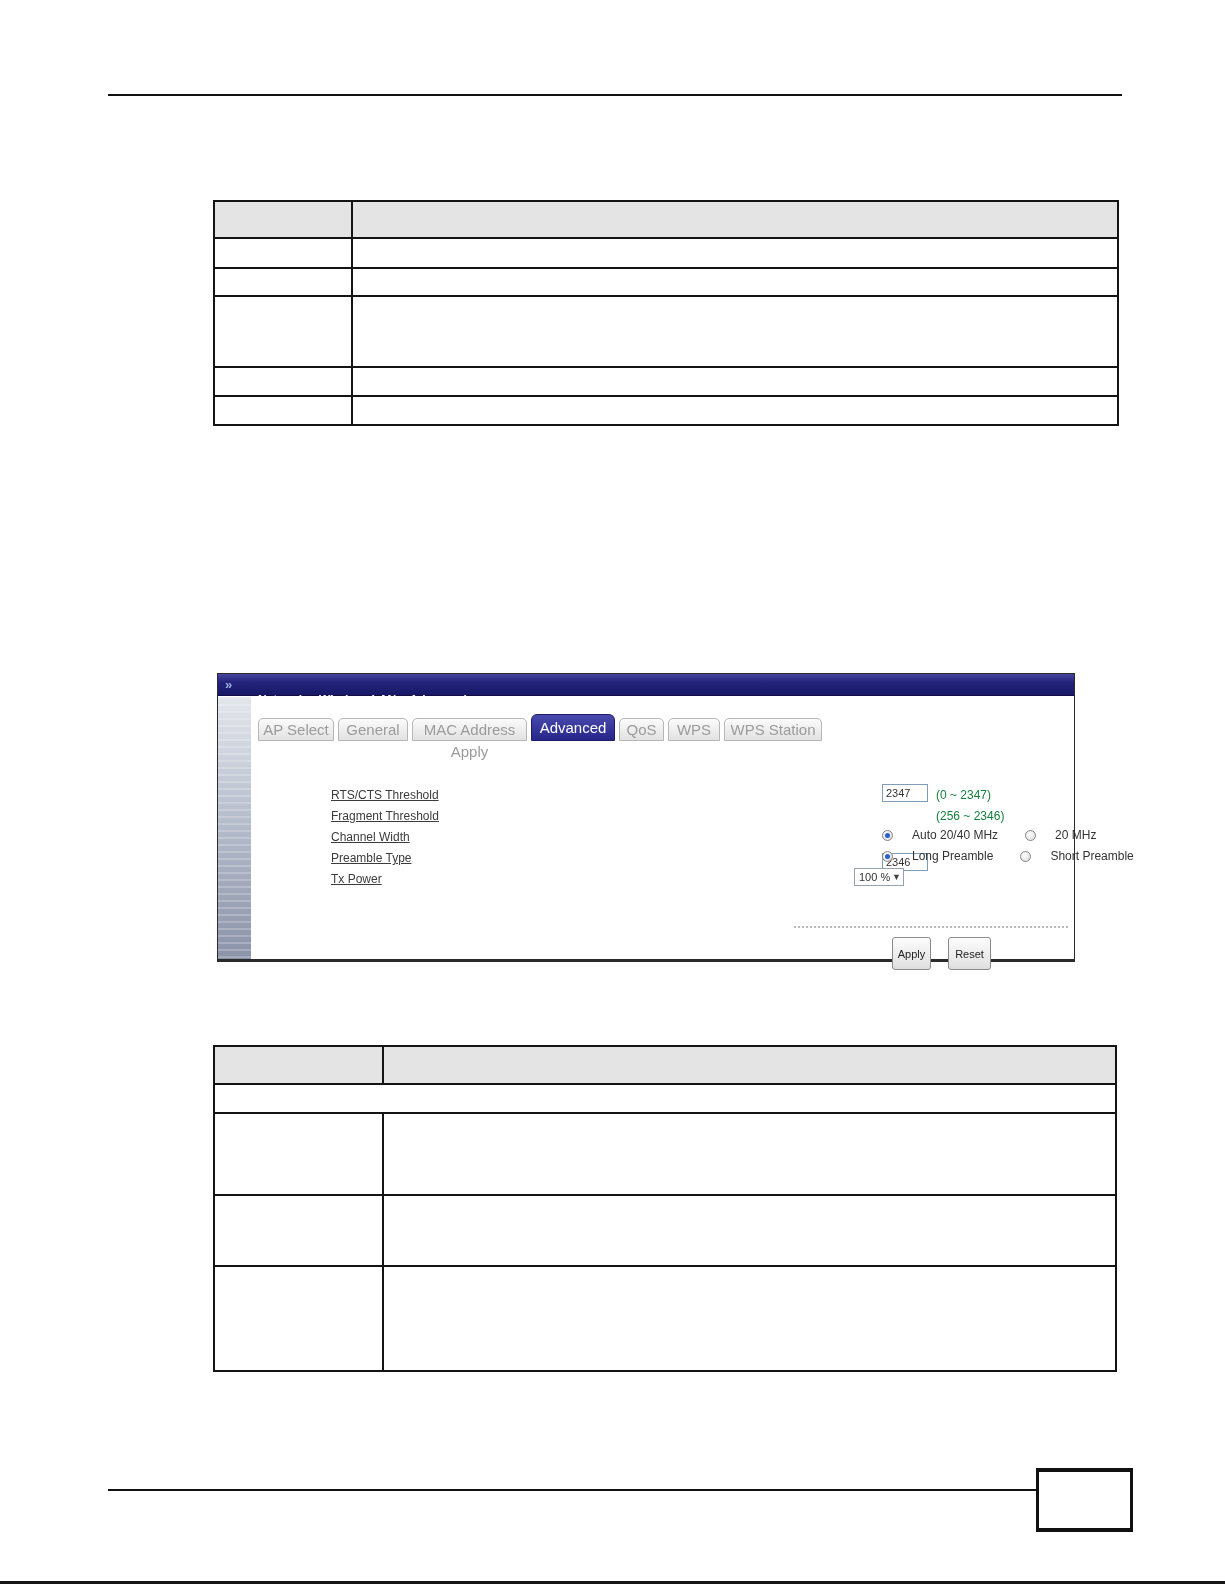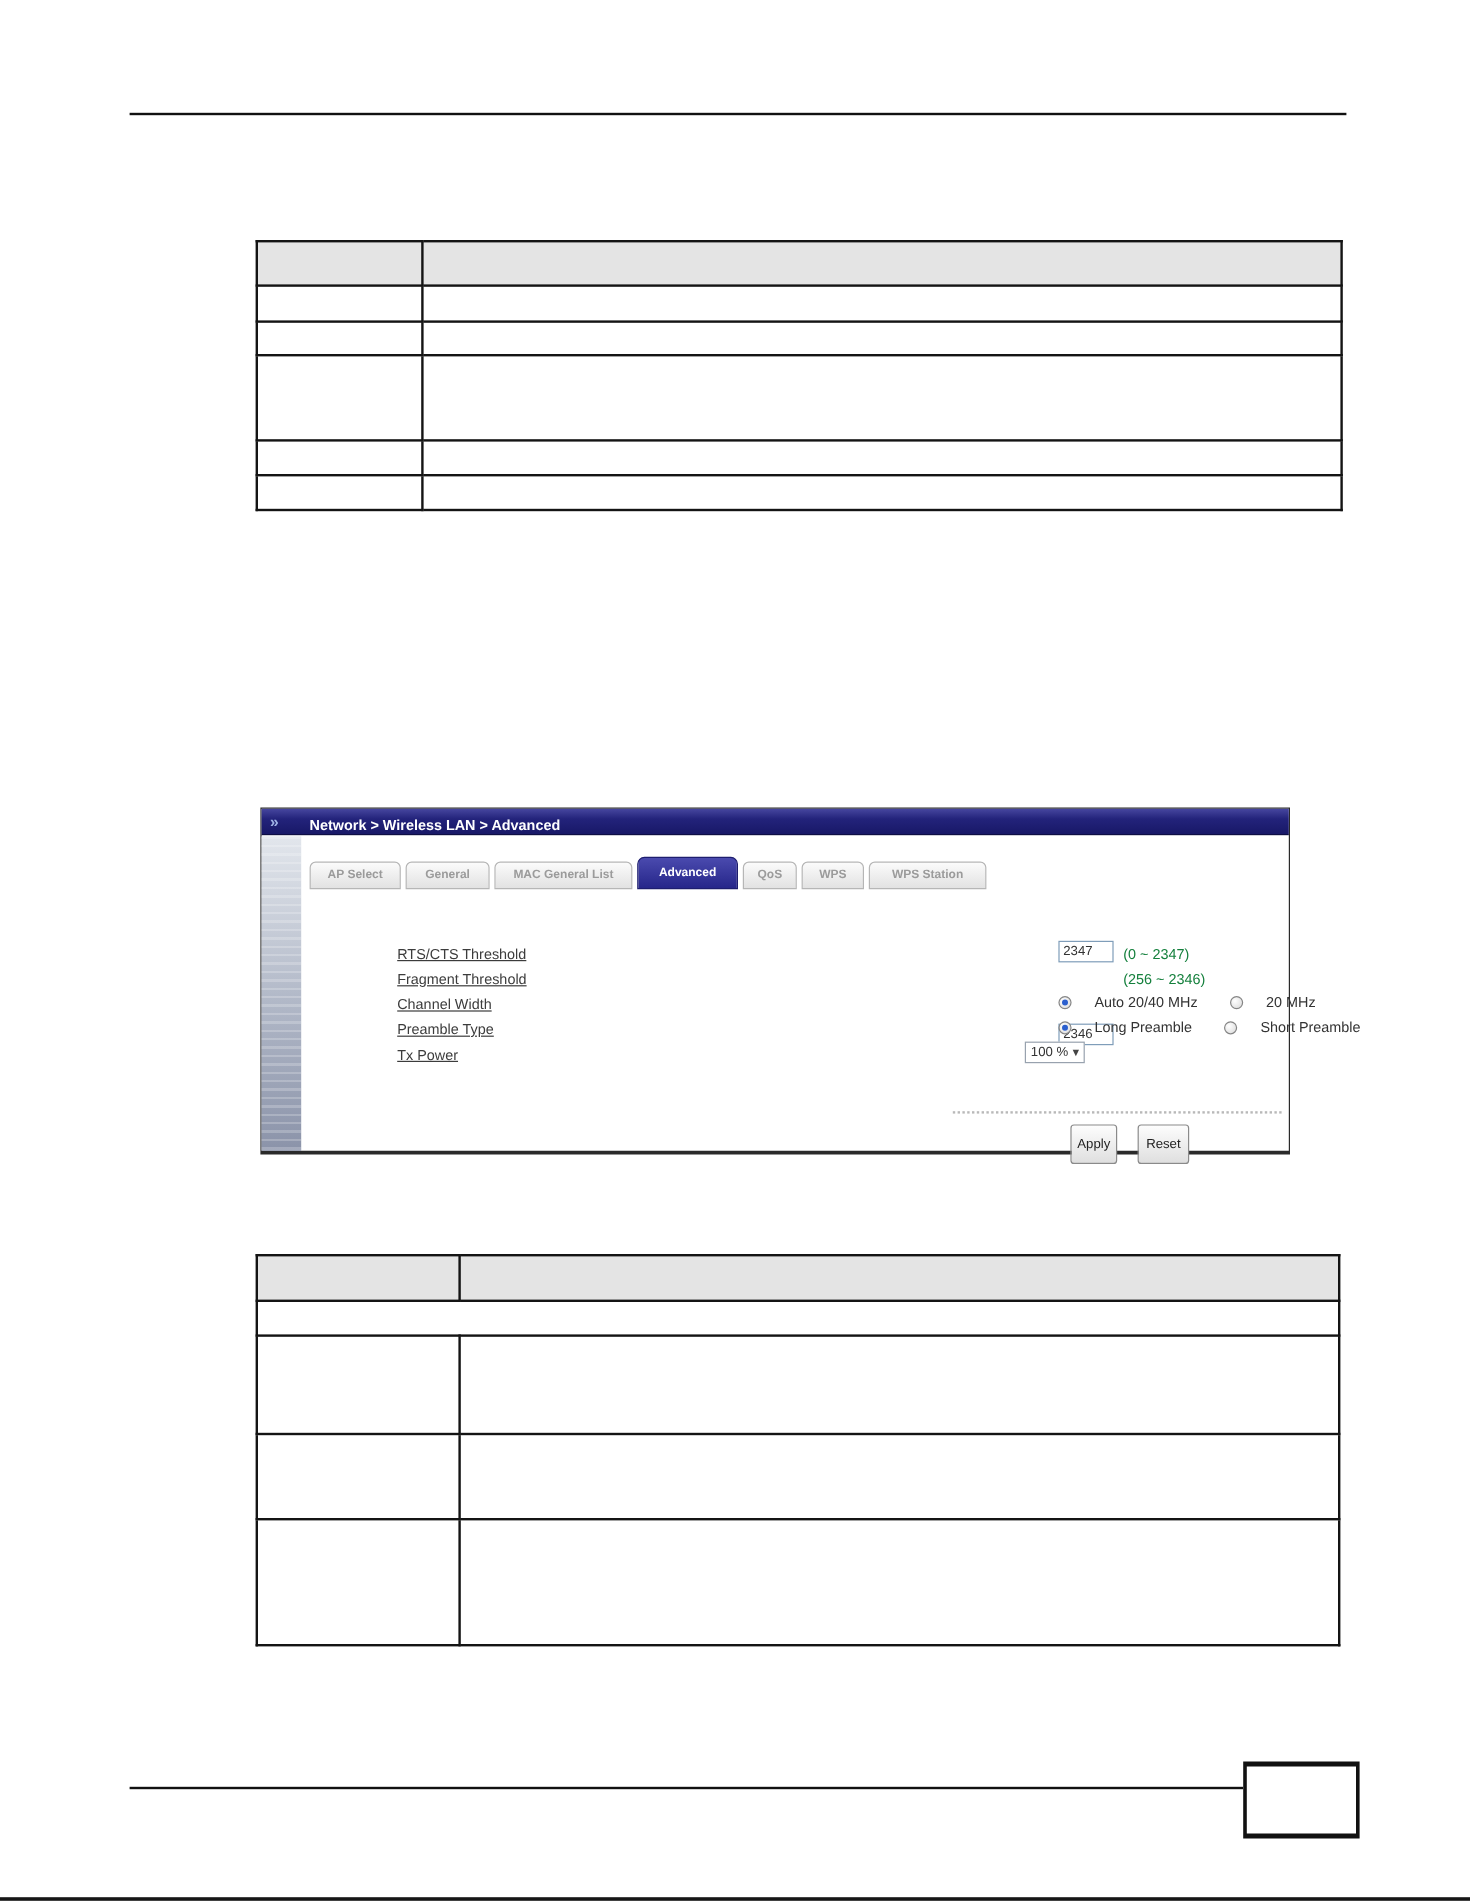--- a/index.html
+++ b/index.html
@@ -13,29 +13,29 @@
   table.doc td { border:2px solid #141414; padding:0; }
   table.doc tr.head td { background:#e4e4e4; }
 
   
   .shot { position:absolute; left:217px; top:673px; width:858px; height:289px;
           background:#fff; border:1px solid #2a2a2a; border-bottom-width:3px; font-size:12px; }
   .shot-header { position:absolute; left:0; top:0; right:0; height:22px;
           background:linear-gradient(180deg,#46469f 0%, #23237b 40%, #181867 100%);
           border-bottom:1px solid #0e0e44; }
   .crumb-ico { position:absolute; left:7px; top:0; line-height:21px; color:#9fb2e6; font-size:13px; font-weight:bold; }
-  .crumb-txt { position:absolute; left:25px; top:4px; line-height:21px; color:#ffffff; font-weight:bold; font-size:12px;margin-left:15px; }
+  .crumb-txt { position:absolute; left:25px; top:16px; line-height:21px; color:#ffffff; font-weight:bold; font-size:12px;margin-left:15px; }
 
   .side-strip { position:absolute; left:0; top:23px; bottom:0; width:33px;
           background:
             repeating-linear-gradient(180deg, rgba(255,255,255,0.22) 0 2px, rgba(0,0,0,0) 2px 7px),
             linear-gradient(180deg,#e2e6ec 0%, #b3bac9 50%, #8b93a9 100%); }
 
   .tabs { position:absolute; left:40px; top:40px; height:27px; display:flex; align-items:flex-end; gap:4px; }
-  .tab { height:23px; line-height:22px; text-align:center; font-size:10px; font-weight:bold; color:#9b9b9b;
+  .tab { height:23px; line-height:22px; text-align:center; font-size:15px; font-weight:normal; color:#9b9b9b;
          background:linear-gradient(180deg,#fbfbfb,#e2e2e2); border:1px solid #b6b6b6;
          border-radius:5px 5px 0 0; }
   .tab.active { height:27px; line-height:26px; color:#ffffff; border-color:#1d1d6f;
          background:linear-gradient(180deg,#4a4aae,#26268a); border-radius:6px 6px 0 0; }
 
   .section-bar { position:absolute; left:44px; right:0; top:81px; height:20px; line-height:20px;
          background:linear-gradient(90deg,#ced4ce 0%, #dde3e0 55%, #edf1ef 100%);
          color:#2c3c6e; font-weight:bold; font-size:12px; padding-left:42px; }
 
   .f-label { position:absolute; left:113px; color:#3c3c3c; font-size:12px; white-space:nowrap;text-decoration:underline; }
@@ -109,21 +109,21 @@
     <div class="shot-header">
       <span class="crumb-ico">»</span>
       <span class="crumb-txt">Network &gt; Wireless LAN &gt; Advanced</span>
     </div>
 
     <div class="side-strip"></div>
 
     <div class="tabs">
       <div class="tab" style="width:76px">AP Select</div>
       <div class="tab" style="width:70px">General</div>
-      <div class="tab" style="width:115px">MAC General List</div>
+      <div class="tab" style="width:115px">MAC Address Apply</div>
       <div class="tab active" style="width:84px">Advanced</div>
       <div class="tab" style="width:45px">QoS</div>
       <div class="tab" style="width:52px">WPS</div>
       <div class="tab" style="width:98px">WPS Station</div>
     </div>
 
 
     <div class="f-label" style="top:114px">RTS/CTS Threshold</div>
     <input class="tbox" style="top: 110px;" value="2347">
     <div class="hint" style="top:114px">(0 ~ 2347)</div>

